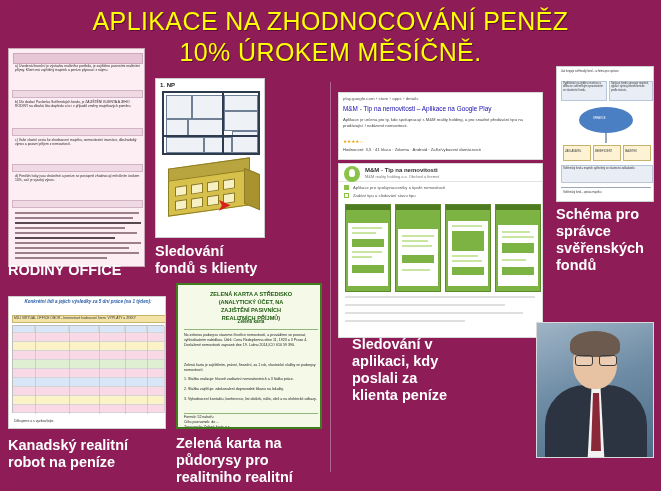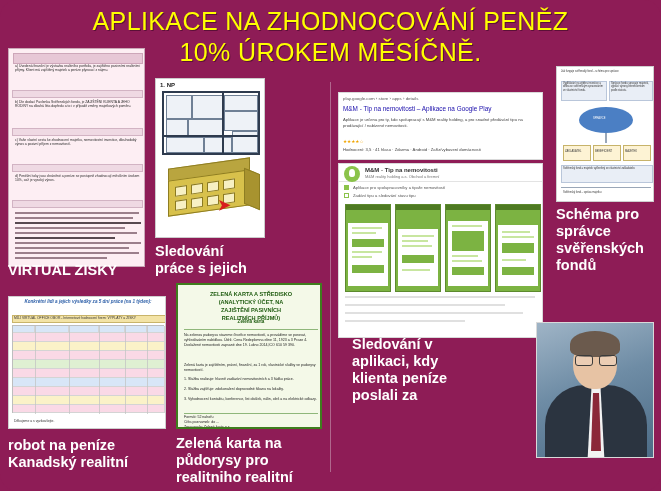--- a/index.html
+++ b/index.html
@@ -158,21 +158,21 @@
       <span class="ln" style="left:6px; top:178px; width:110px;"></span>
       <span class="ln" style="left:6px; top:183px; width:122px;"></span>
       <span class="ln dark" style="left:6px; top:188px; width:100px;"></span>
       <span class="ln" style="left:6px; top:193px; width:126px;"></span>
       <span class="ln" style="left:6px; top:198px; width:114px;"></span>
       <span class="ln" style="left:6px; top:203px; width:124px;"></span>
       <span class="ln" style="left:6px; top:208px; width:92px;"></span>
     </div>
   </div>
   <div class="caption" style="left:8px; top:262px; width:150px;">
-    <div>VIRTUAL ZISKY</div>
+    <div>RODINY OFFICE</div>
   </div>
 
   <div id="floorplan" class="card">
     <div id="fpLabel">1. NP</div>
 
     <div class="fp-wall" style="left:6px; top:12px; width:98px; height:2px;"></div>
     <div class="fp-wall" style="left:6px; top:74px; width:98px; height:2px;"></div>
     <div class="fp-wall" style="left:6px; top:12px; width:2px; height:64px;"></div>
     <div class="fp-wall" style="left:102px; top:12px; width:2px; height:64px;"></div>
 
@@ -197,21 +197,21 @@
       <span class="bld-win" style="left:6px; top:20px; width:10px; height:8px;"></span>
       <span class="bld-win" style="left:22px; top:20px; width:10px; height:8px;"></span>
       <span class="bld-win" style="left:38px; top:20px; width:10px; height:8px;"></span>
       <span class="bld-win" style="left:54px; top:20px; width:10px; height:8px;"></span>
     </div>
     <div class="bld-side"></div>
     <div class="arrow-red" style="left:62px; top:118px;">➤</div>
   </div>
   <div class="caption" style="left:155px; top:243px; width:170px;">
     <div>Sledování</div>
-    <div>práce s jejich</div>
+    <div>fondů s klienty</div>
   </div>
 
   <div id="gplay" class="card">
     <div class="gp-url">play.google.com › store › apps › details</div>
     <div class="gp-h1">M&amp;M - Tip na nemovitosti – Aplikace na Google Play</div>
     <div class="gp-txt" style="top:24px;">Aplikace je určena pro ty, kdo spolupracují s M&amp;M reality holding, a pro snadné předávání tipů na prodávající / nabízené nemovitosti.</div>
     <div class="gp-stars" style="top:46px;">★★★★☆</div>
     <div class="gp-txt" style="top:54px;">Hodnocení: 3,5 · 41 hlasů · Zdarma · Android · Zaříz/vybavení domácnosti</div>
   </div>
 
@@ -272,22 +272,22 @@
       </div>
     </div>
     <div class="ph-line" style="left:6px; top:132px; width:190px; background:#e0e0e0;"></div>
     <div class="ph-line" style="left:6px; top:140px; width:160px; background:#e0e0e0;"></div>
     <div class="ph-line" style="left:6px; top:148px; width:178px; background:#e0e0e0;"></div>
     <div class="ph-line" style="left:6px; top:156px; width:120px; background:#e0e0e0;"></div>
   </div>
   <div class="caption" style="left:352px; top:336px; width:170px;">
     <div>Sledování v</div>
     <div>aplikaci, kdy</div>
+    <div>poslali za</div>
     <div>klienta peníze</div>
-    <div>poslali za</div>
   </div>
 
   <div id="schema" class="card">
     <div class="sc-txt" style="left:4px; top:3px; width:90px;">Jak funguje svěřenský fond – schéma pro správce</div>
     <div class="sc-band" style="left:4px; top:14px; width:44px; height:18px;"></div>
     <div class="sc-txt" style="left:6px; top:15px; width:40px;">Vydělávání na výběru investice a dělba se svěřenským spravováním ve vlastnictví fondu.</div>
     <div class="sc-band" style="left:52px; top:14px; width:42px; height:18px;"></div>
     <div class="sc-txt" style="left:54px; top:15px; width:38px;">Správce fondu spravuje majetek, vyplácí výnosy beneficientům podle statutu.</div>
     <div class="sc-oval" style="left:22px; top:40px; width:54px; height:26px;"></div>
     <div class="sc-txt" style="left:36px; top:50px; color:#ffffff;">SPRÁVCE</div>
@@ -334,22 +334,22 @@
 
       <div class="ln" style="left:22px; top:0; width:1px; height:88px; background:#c3c3c3;"></div>
       <div class="ln" style="left:56px; top:0; width:1px; height:88px; background:#c3c3c3;"></div>
       <div class="ln" style="left:86px; top:0; width:1px; height:88px; background:#c3c3c3;"></div>
       <div class="ln" style="left:112px; top:0; width:1px; height:88px; background:#c3c3c3;"></div>
       <div class="ln" style="left:134px; top:0; width:1px; height:88px; background:#c3c3c3;"></div>
     </div>
     <div class="rd-foot" style="left:5px; top:122px;">Děkujeme a s vyzkoušejte.</div>
   </div>
   <div class="caption" style="left:8px; top:437px; width:170px;">
+    <div>Kanadský realitní</div>
     <div>robot na peníze</div>
-    <div>Kanadský realitní</div>
   </div>
 
   <div id="greenCard" class="card">
     <div class="gc-title">
       <div>ZELENÁ KARTA A STŘEDISKO</div>
       <div>(ANALYTICKÝ ÚČET, NA</div>
       <div>ZAJIŠTĚNÍ PASIVNÍCH</div>
       <div>REALITNÍCH PŘÍJMŮ)</div>
     </div>
     <div class="gc-sub">Zelená karta</div>

